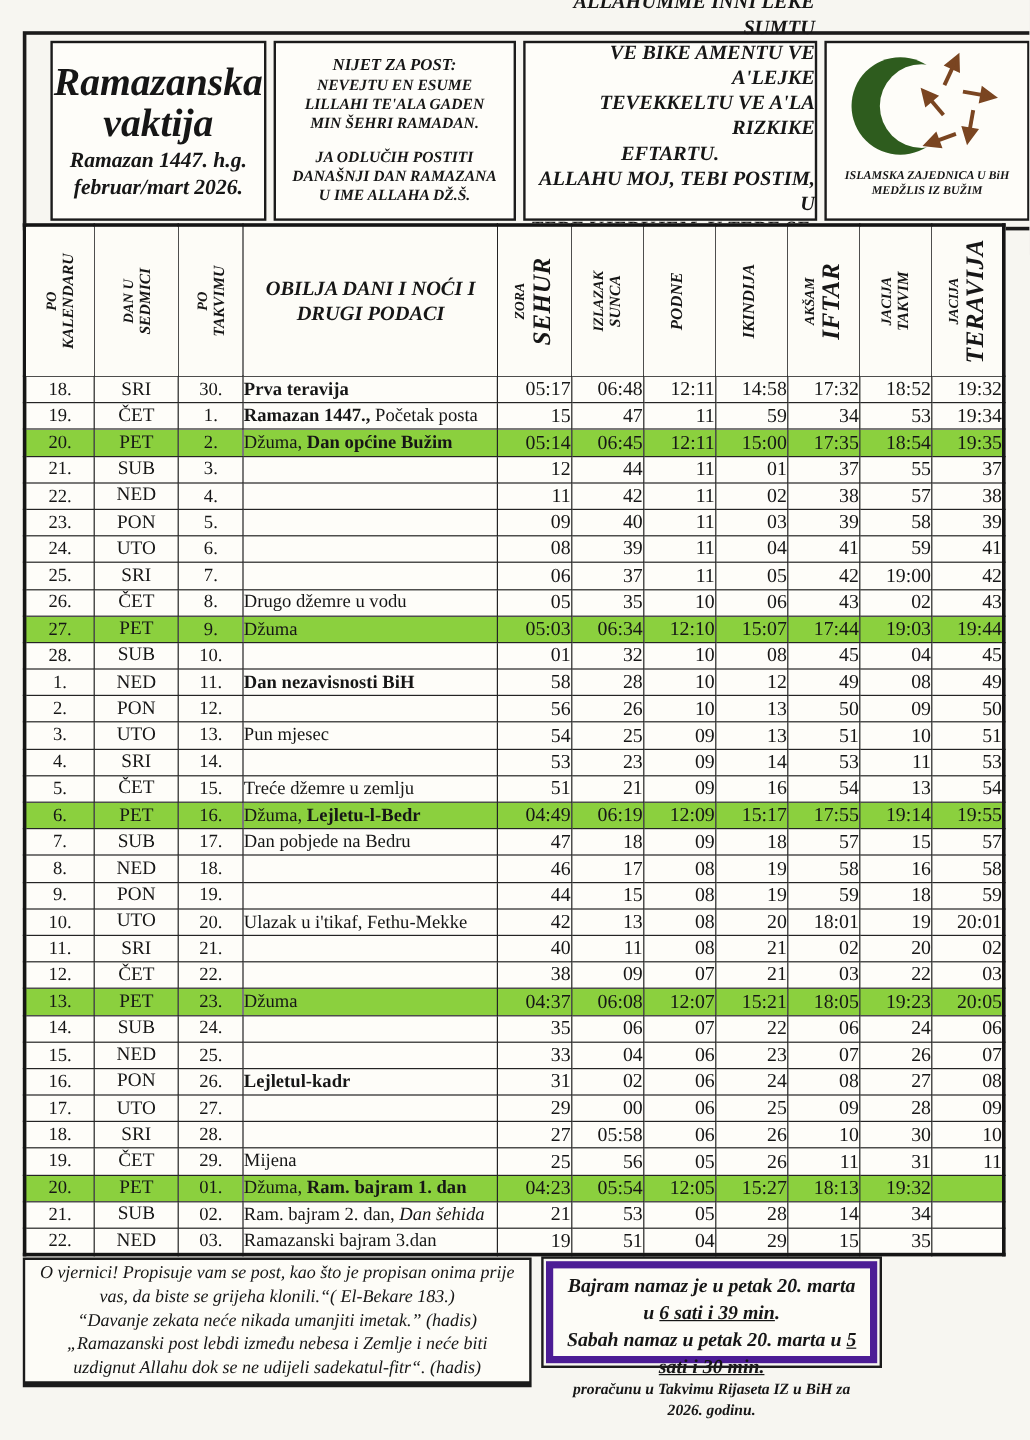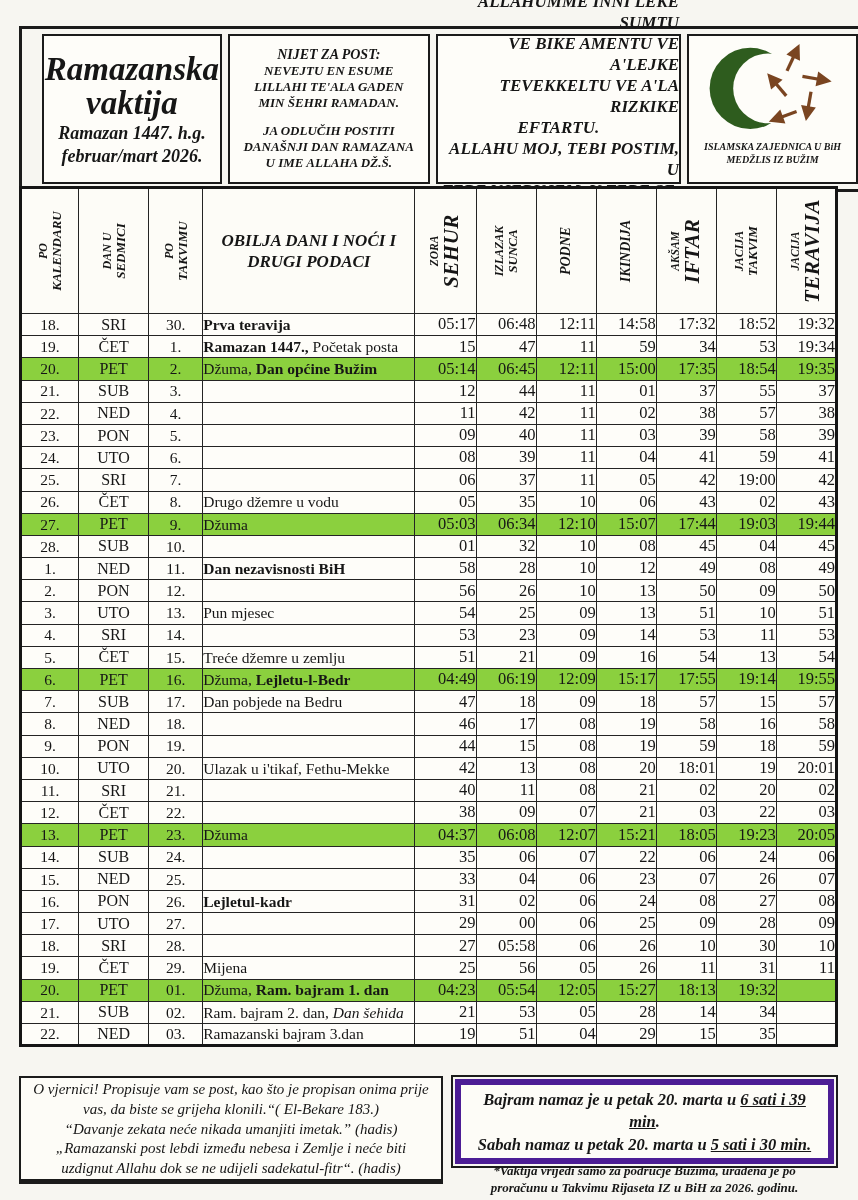--- a/index.html
+++ b/index.html
@@ -65,21 +65,21 @@
   td.c-day{text-align:center;font-size:16px;}
   td.c-tak{text-align:center;font-size:15.5px;}
   td.c-evt{text-align:left;padding-left:6px;font-size:15.5px;white-space:nowrap;}
   td.c-time{text-align:right;padding-right:9px;font-size:16.5px;}
   tr.green td{background:var(--hl-green,#8bd03e);}
   .sb{font-weight:bold;}
   .si{font-style:italic;}
   .su{font-weight:bold;text-decoration:underline;}
   
   .footer{
-    position:absolute;left:19px;top:1076px;width:819px;height:108px;
+    position:absolute;left:19px;top:1048px;width:716px;height:108px;
     display:flex;gap:12px;
   }
   .quote-box{
     width:424px;box-sizing:border-box;
     border:2.5px solid #1b1b1b;border-bottom:5px solid #1b1b1b;
     background:#fdfcf7;text-align:center;
     font-style:italic;font-size:15px;line-height:1.32;
     padding:2px 3px;
   }
   .note-box{
@@ -679,18 +679,17 @@
     <div class="quote-box">
       <div>O vjernici! Propisuje vam se post, kao što je propisan onima prije</div>
       <div>vas, da biste se grijeha klonili.“( El-Bekare 183.)</div>
       <div>“Davanje zekata neće nikada umanjiti imetak.” (hadis)</div>
       <div>„Ramazanski post lebdi između nebesa i Zemlje i neće biti</div>
       <div>uzdignut Allahu dok se ne udijeli sadekatul-fitr“. (hadis)</div>
     </div>
     <div class="note-box">
       <div class="bajram-line" id="bajram-line"><span>Bajram namaz  je u petak 20. marta u </span><span class="su">6 sati i 39 min</span><span>.</span></div>
       <div class="bajram-line" id="sabah-line"><span>Sabah namaz u petak 20. marta  u </span><span class="su">5 sati i 30 min.</span></div>
-      <div class="note-small">*Vaktija vrijedi samo za područje Bužima, urađena je po</div>
       <div class="note-small" style="margin-top:0;">proračunu u Takvimu Rijaseta IZ u BiH za 2026. godinu.</div>
     </div>
   </div>
 
 </div>
 
 </body></html>

